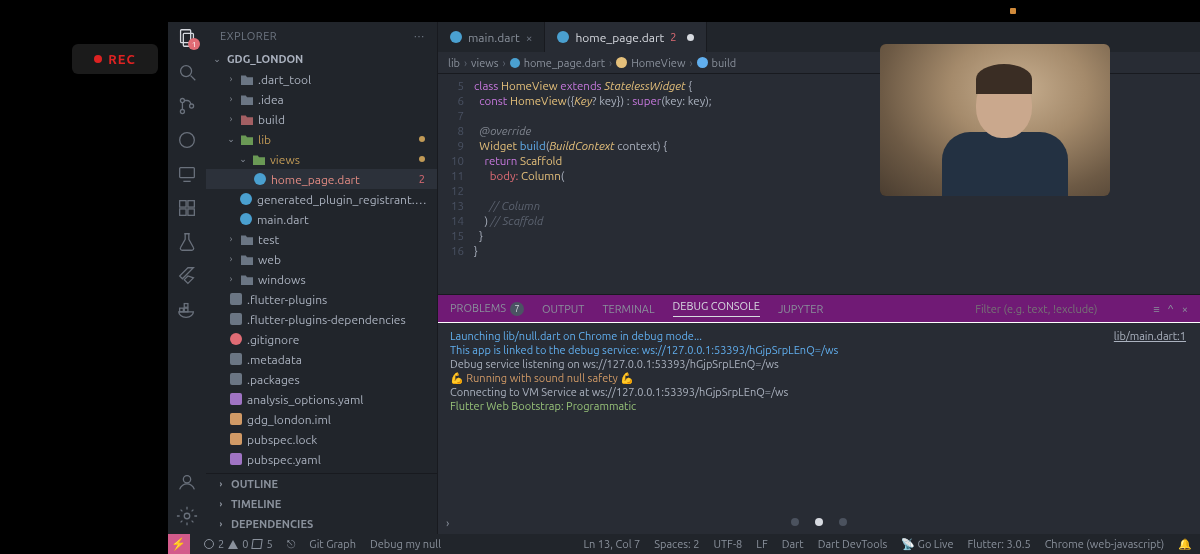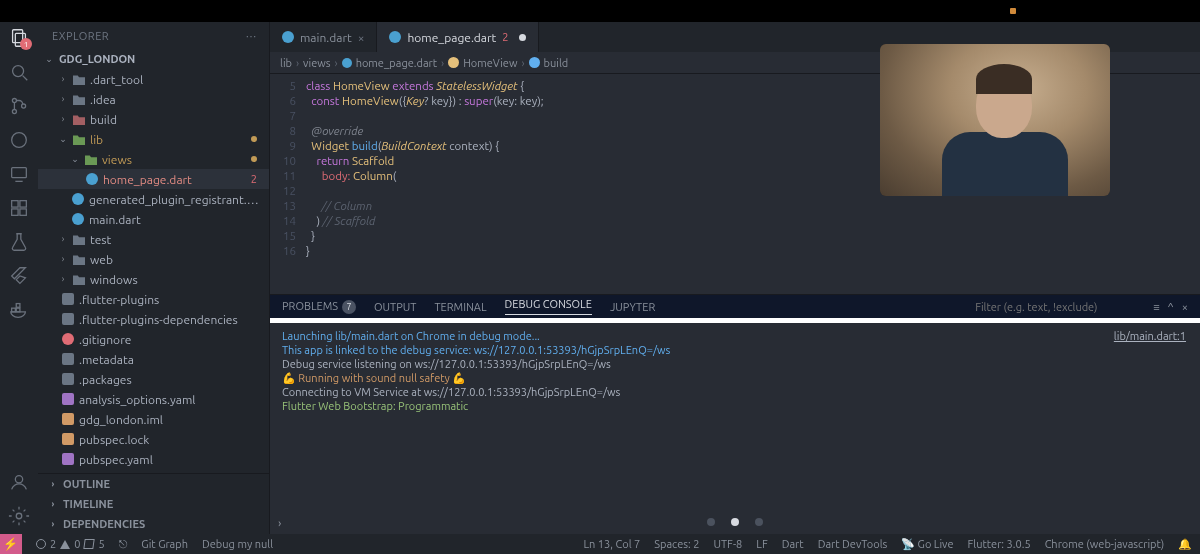--- a/index.html
+++ b/index.html
@@ -74,21 +74,21 @@
 .kw { color:#c678dd; }
 .cls { color:#e5c07b; }
 .typ { color:#e5c07b; font-style:italic; }
 .fn { color:#61afef; }
 .cm { color:#5c6370; font-style:italic; }
 .ovr { color:#7f848e; font-style:italic; }
 .id  { color:#e06c75; }
 
 
 .panel { height:240px; background:#282c34; border-top:1px solid #181a1f; display:flex; flex-direction:column; }
-.panel-tabs { height:28px; display:flex; align-items:center; gap:18px; padding:0 12px; font-size:11px; color:#8a919c; background:#0f172a; border-bottom:5px solid #ffffff; }
+.panel-tabs { height:28px; display:flex; align-items:center; gap:18px; padding:0 12px; font-size:11px; color:#8a919c; background:#701a75; border-bottom:1px solid #ffffff; }
 .ptab.active { color:#d7dae0; border-bottom:1px solid #d7dae0; padding-bottom:4px; }
 .pcount { display:inline-flex; width:14px; height:14px; border-radius:50%; background:#4b5363; color:#d7dae0; font-size:9px; align-items:center; justify-content:center; margin-left:4px;}
 .pfilter { margin-left:auto; }
 .pfilter input { background:transparent; border:none; color:#8a919c; font-size:11px; width:150px; outline:none;margin-left:22px; }
 .picns { display:flex; gap:8px; margin-left:10px; color:#8a919c; }
 .panel-body { flex:1; padding:6px 12px; font-family: "SF Mono", Menlo, Consolas, monospace; font-size:11px; line-height:14px; color:#abb2bf; position:relative; }
 .pb-link { position:absolute; right:14px; top:6px; color:#abb2bf; text-decoration:underline; font-size:11px; }
 .pager { position:absolute; bottom:8px; left:50%; transform:translateX(-50%); display:flex; gap:16px; }
 .pdot { width:8px; height:8px; border-radius:50%; background:#4b525e; }
 .pdot.on { background:#d7dae0; }
@@ -114,20 +114,26 @@
 .marker { position:absolute; top:8px; right:184px; width:6px; height:6px; background:#d08a3a; border-radius:1px; }
 
 .c-blue { color:#61afef; }
 .c-green{ color:#98c379; }
 .c-yel  { color:#d19a66; }
 </style>
 </head>
 <body>
 
 <div class="root">
+  <div class="left-gutter">
+    <div class="rec-pill">
+      <span class="rec-dot"></span>
+      <span>REC</span>
+    </div>
+  </div>
 
   <div class="vscode">
     <div class="vs-top"></div>
     <div class="marker"></div>
 
     <div class="vs-body">
 
       <div class="activity">
         <div class="act-icon active">
           <svg viewBox="0 0 24 24">
@@ -379,21 +385,21 @@
             <span class="ptab">JUPYTER</span>
             <span class="pfilter"><input placeholder="Filter (e.g. text, !exclude)" style=""></span>
             <span class="picns">
               <span>≡</span>
               <span>^</span>
               <span>×</span>
             </span>
           </div>
           <div class="panel-body">
             <span class="pb-link">lib/main.dart:1</span>
-            <div class="c-blue">Launching lib/main.dart on Chrome in debug mode...</div>
+            <div class="c-blue">Launching lib/null.dart on Chrome in debug mode...</div>
             <div class="c-blue">This app is linked to the debug service: ws://127.0.0.1:53393/hGjpSrpLEnQ=/ws</div>
             <div>Debug service listening on ws://127.0.0.1:53393/hGjpSrpLEnQ=/ws</div>
             <div class="c-yel">💪 Running with sound null safety 💪</div>
             <div>Connecting to VM Service at ws://127.0.0.1:53393/hGjpSrpLEnQ=/ws</div>
             <div class="c-green">Flutter Web Bootstrap: Programmatic</div>
             <div class="pager">
               <span class="pdot"></span>
                 <span class="pdot on"></span>
                 <span class="pdot"></span>
             </div>

